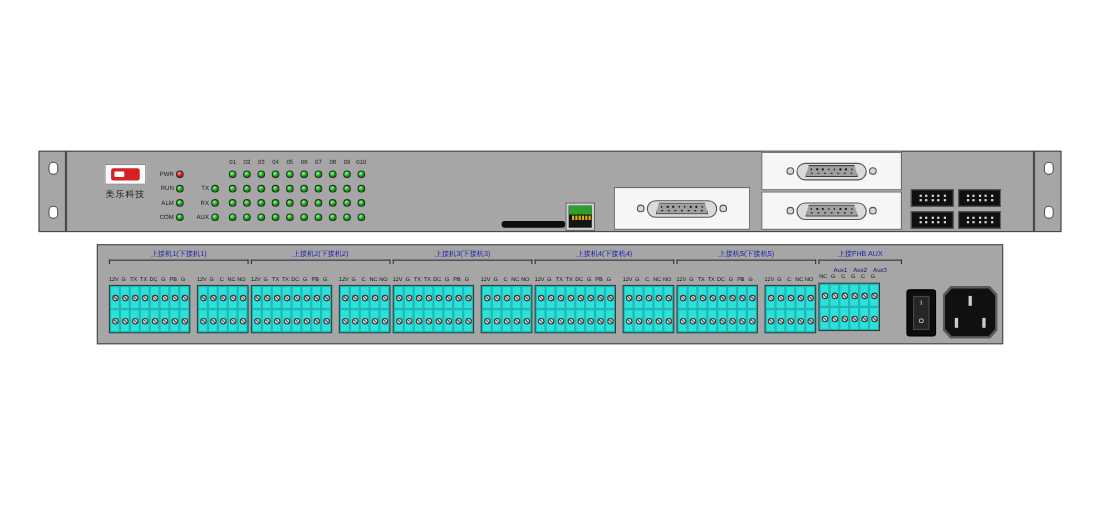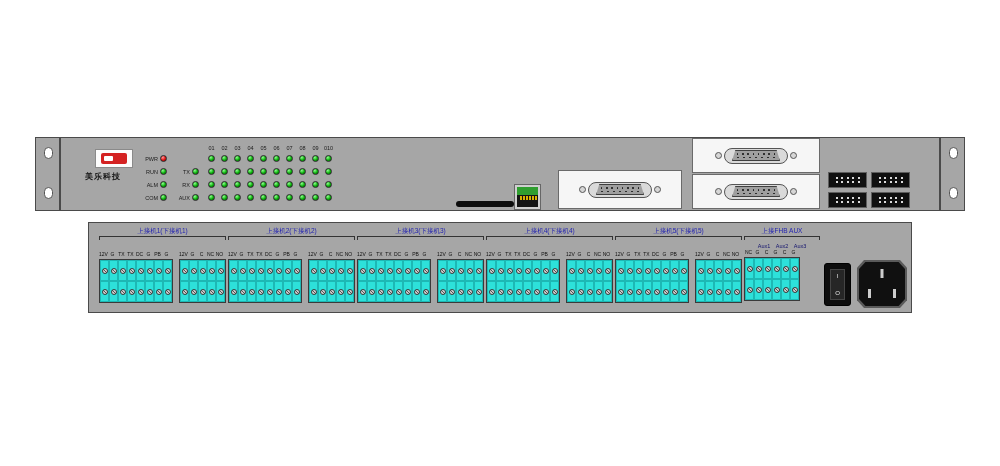--- a/index.html
+++ b/index.html
@@ -10,21 +10,21 @@
   .front-panel{position:absolute;left:35px;top:137px;width:930px;height:74px}
   .ear{position:absolute;top:0;width:25px;height:74px;background:var(--panel-gray,#a6a6a6);border:1px solid #4a4a4a}
   .ear.left{left:0}.ear.right{right:0}
   .hole{position:absolute;left:8px;width:9px;height:12px;background:#ffffff;border:1px solid #555;border-radius:5px}
   .hole.h1{top:9px}.hole.h2{top:49px}
   .fp-body{position:absolute;left:25px;top:0;width:880px;height:74px;background:var(--panel-gray,#a6a6a6);border:1px solid #4a4a4a}
 
   .logo-box{position:absolute;left:34px;top:11px;width:38px;height:19px;background:#fcfcfc;border:1px solid #8a8a8a;display:flex;align-items:center;justify-content:center}
   .logo-mark{width:26px;height:11px;background:#d42222;border-radius:2px;position:relative}
   .logo-mark::after{content:"";position:absolute;left:3px;top:3px;width:9px;height:5px;background:#fff;border-radius:1px}
-  .brand-name{position:absolute;left:24px;top:33px;width:58px;text-align:left;font-size:8px;font-weight:bold;color:#161616;letter-spacing:1px}
+  .brand-name{position:absolute;left:24px;top:33px;width:58px;text-align:center;font-size:8px;font-weight:normal;color:#161616;letter-spacing:1px}
 
   .led-panel{position:absolute;left:80px;top:5px;width:210px;color:#1c1c1c}
   .led-header{display:flex;margin-left:64px;height:9px;align-items:center}
   .led-header span{width:13px;text-align:center;font-size:5.5px}
   .led-row{display:flex;height:13px;align-items:center}
   .status-cell{width:32px;display:flex;align-items:center;gap:2px}
   .status-cell .lbl{width:17px;text-align:right;font-size:5.5px}
   .led-cell{width:13px;display:flex;justify-content:center}
   .led{width:7px;height:7px;border-radius:50%;border:1px solid #2a2a2a;display:block}
   .led.green{background:radial-gradient(circle at 35% 30%,#90ff90,#0ab00a 55%,#046404)}

